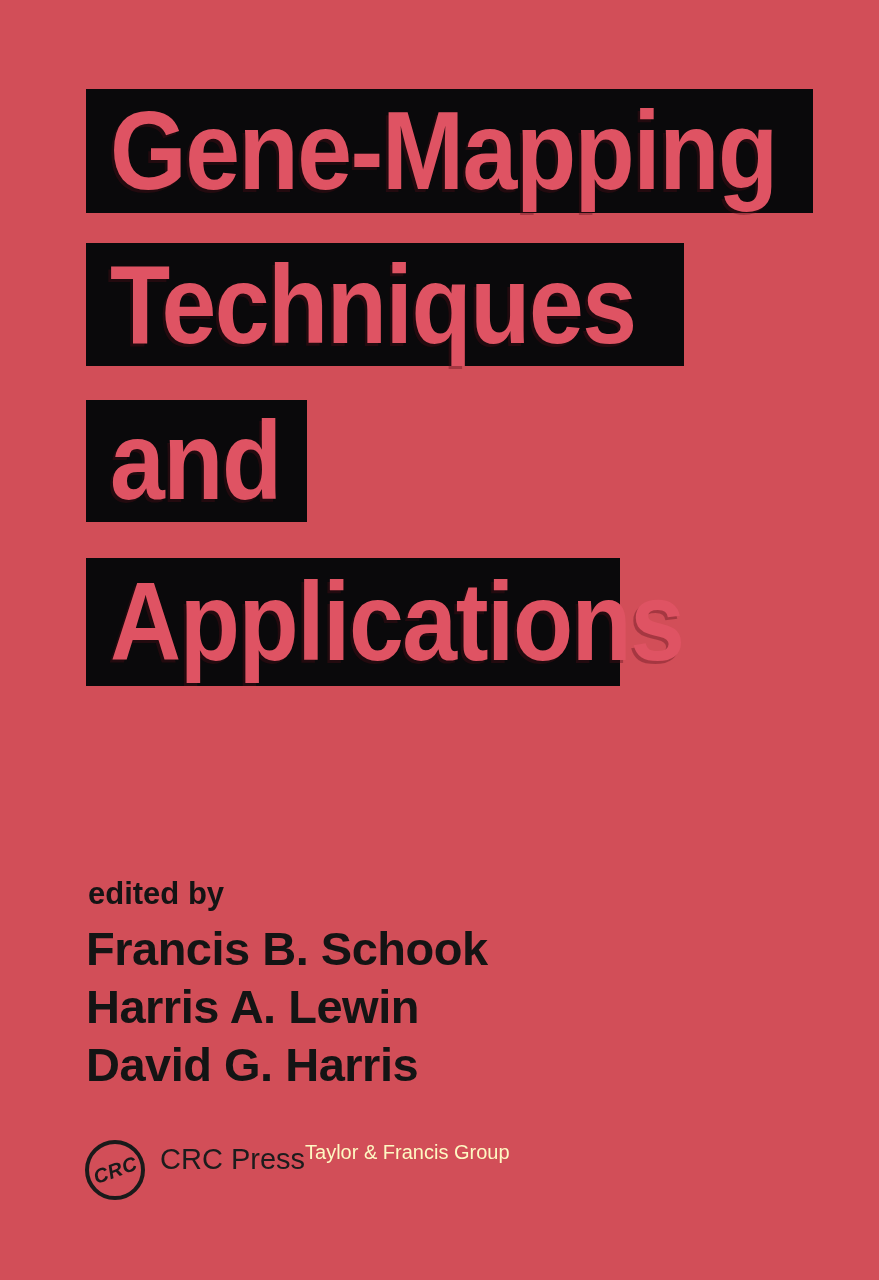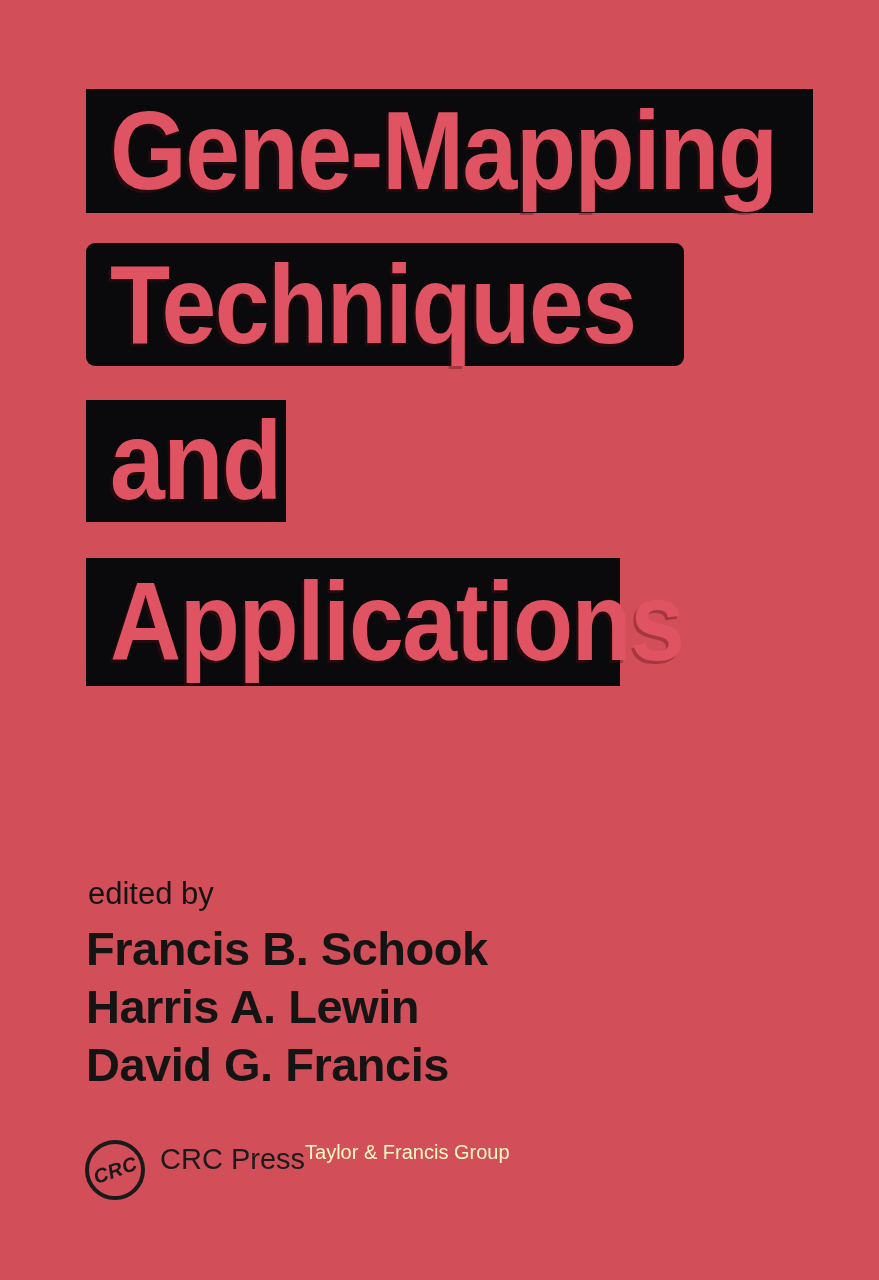--- a/index.html
+++ b/index.html
@@ -15,40 +15,40 @@
   .title-block {
     position: absolute;
     left: 86px;
     background: var(--title-block-bg, #0a090b);
     display: flex;
     align-items: center;
     padding-left: 24px;
     box-sizing: border-box;
   }
   .block-1 { top: 89px;  width: 727px; height: 124px; }
-  .block-2 { top: 243px; width: 598px; height: 123px; border-radius: 9px; }
-  .block-3 { top: 400px; width: 200px; height: 122px; }
+  .block-2 { top: 243px; width: 598px; height: 123px; }
+  .block-3 { top: 400px; width: 221px; height: 122px; }
   .block-4 { top: 558px; width: 534px; height: 128px; }
   .title-text {
     font-size: 112px;
     font-weight: 700;
     line-height: 1;
     color: var(--title-text, #df5363);
     letter-spacing: -0.015em;
     transform: scaleX(0.88);
     transform-origin: left center;
     white-space: nowrap;
     text-shadow: -3px 3px 0 rgba(84, 13, 22, 0.35);
   }
   .edited-by {
     position: absolute;
     left: 88px;
     top: 876px;
     font-size: 31px;
-    font-weight: 400;
+    font-weight: 700;
     color: var(--body-text, #141414);
   }
   .editors {
     position: absolute;
     left: 86px;
     top: 920px;
     font-size: 47px;
     font-weight: 700;
     line-height: 58px;
     letter-spacing: -0.5px;
@@ -104,21 +104,21 @@
 
   <div class="title-block block-4">
     <span class="title-text">Applications</span>
   </div>
 
   <div class="edited-by">edited by</div>
 
   <div class="editors">
     <div>Francis B. Schook</div>
     <div>Harris A. Lewin</div>
-    <div>David G. Francis</div>
+    <div>David G. Harris</div>
   </div>
 
   <div class="publisher">
     <div class="logo-circle">
       <span class="logo-monogram">CRC</span>
     </div>
     <div class="pub-text">
       <span class="pub-name">CRC Press</span>
       <span class="pub-tagline">Taylor &amp; Francis Group</span>
     </div>

